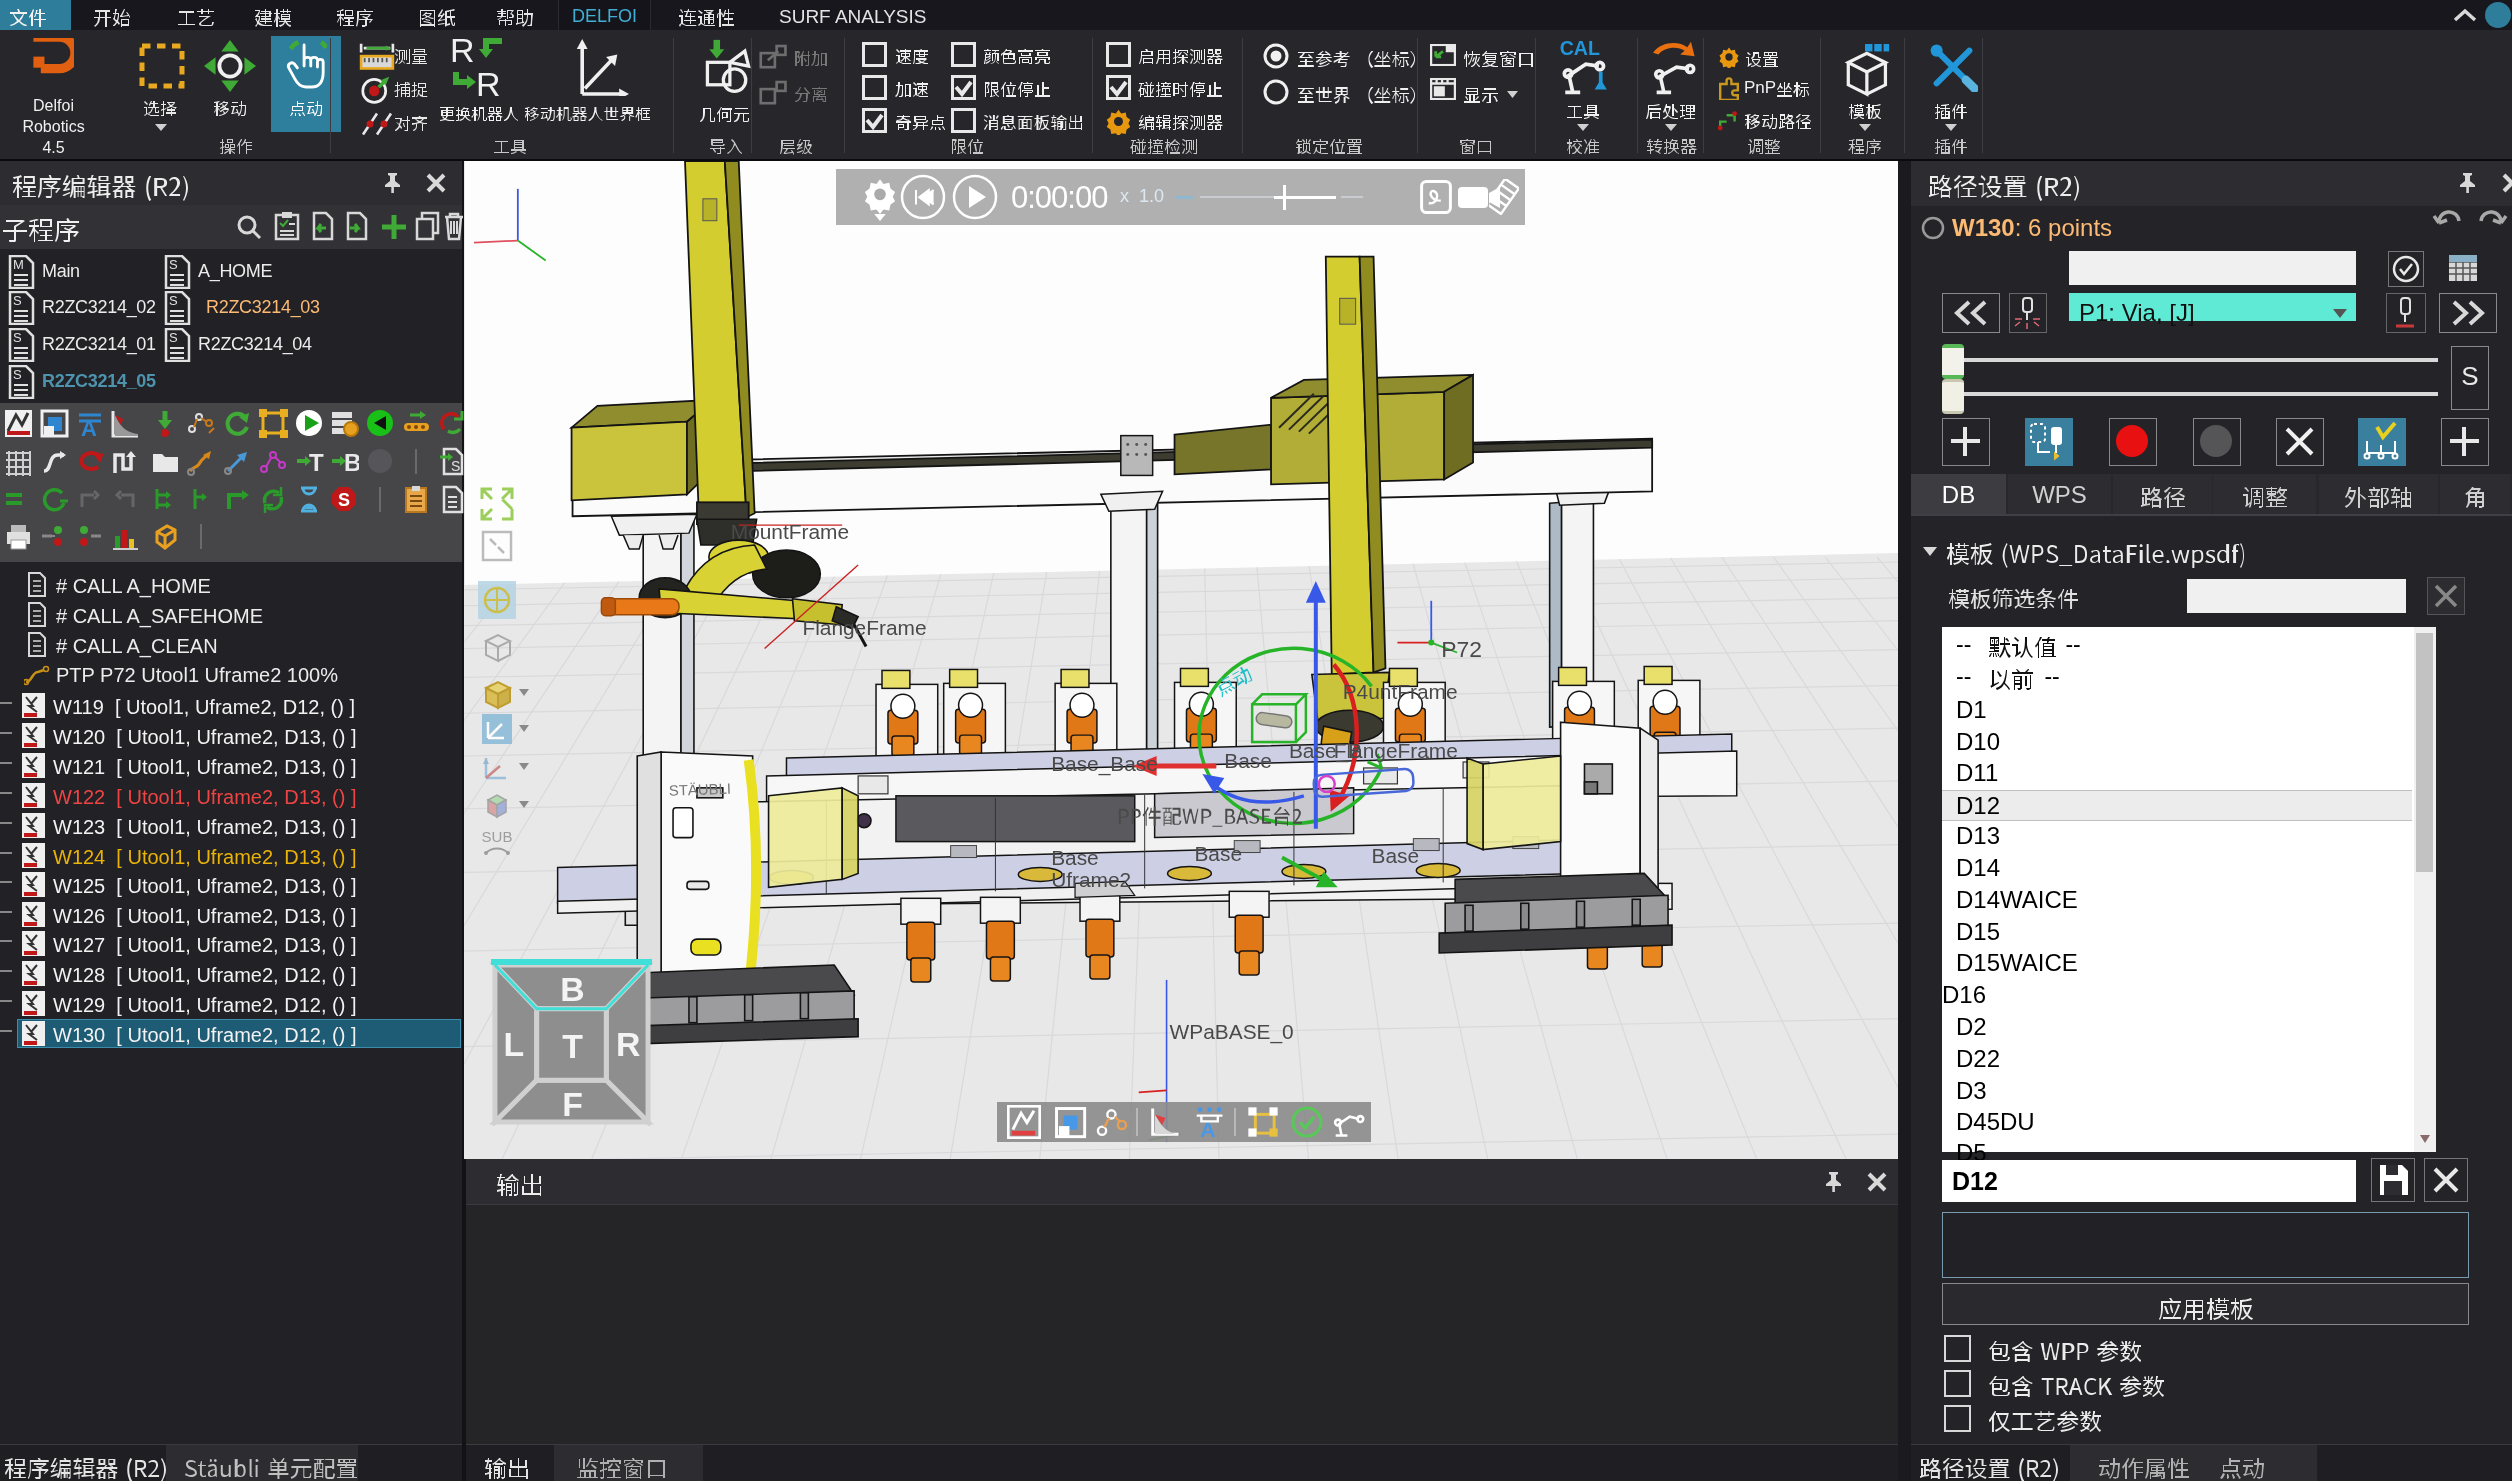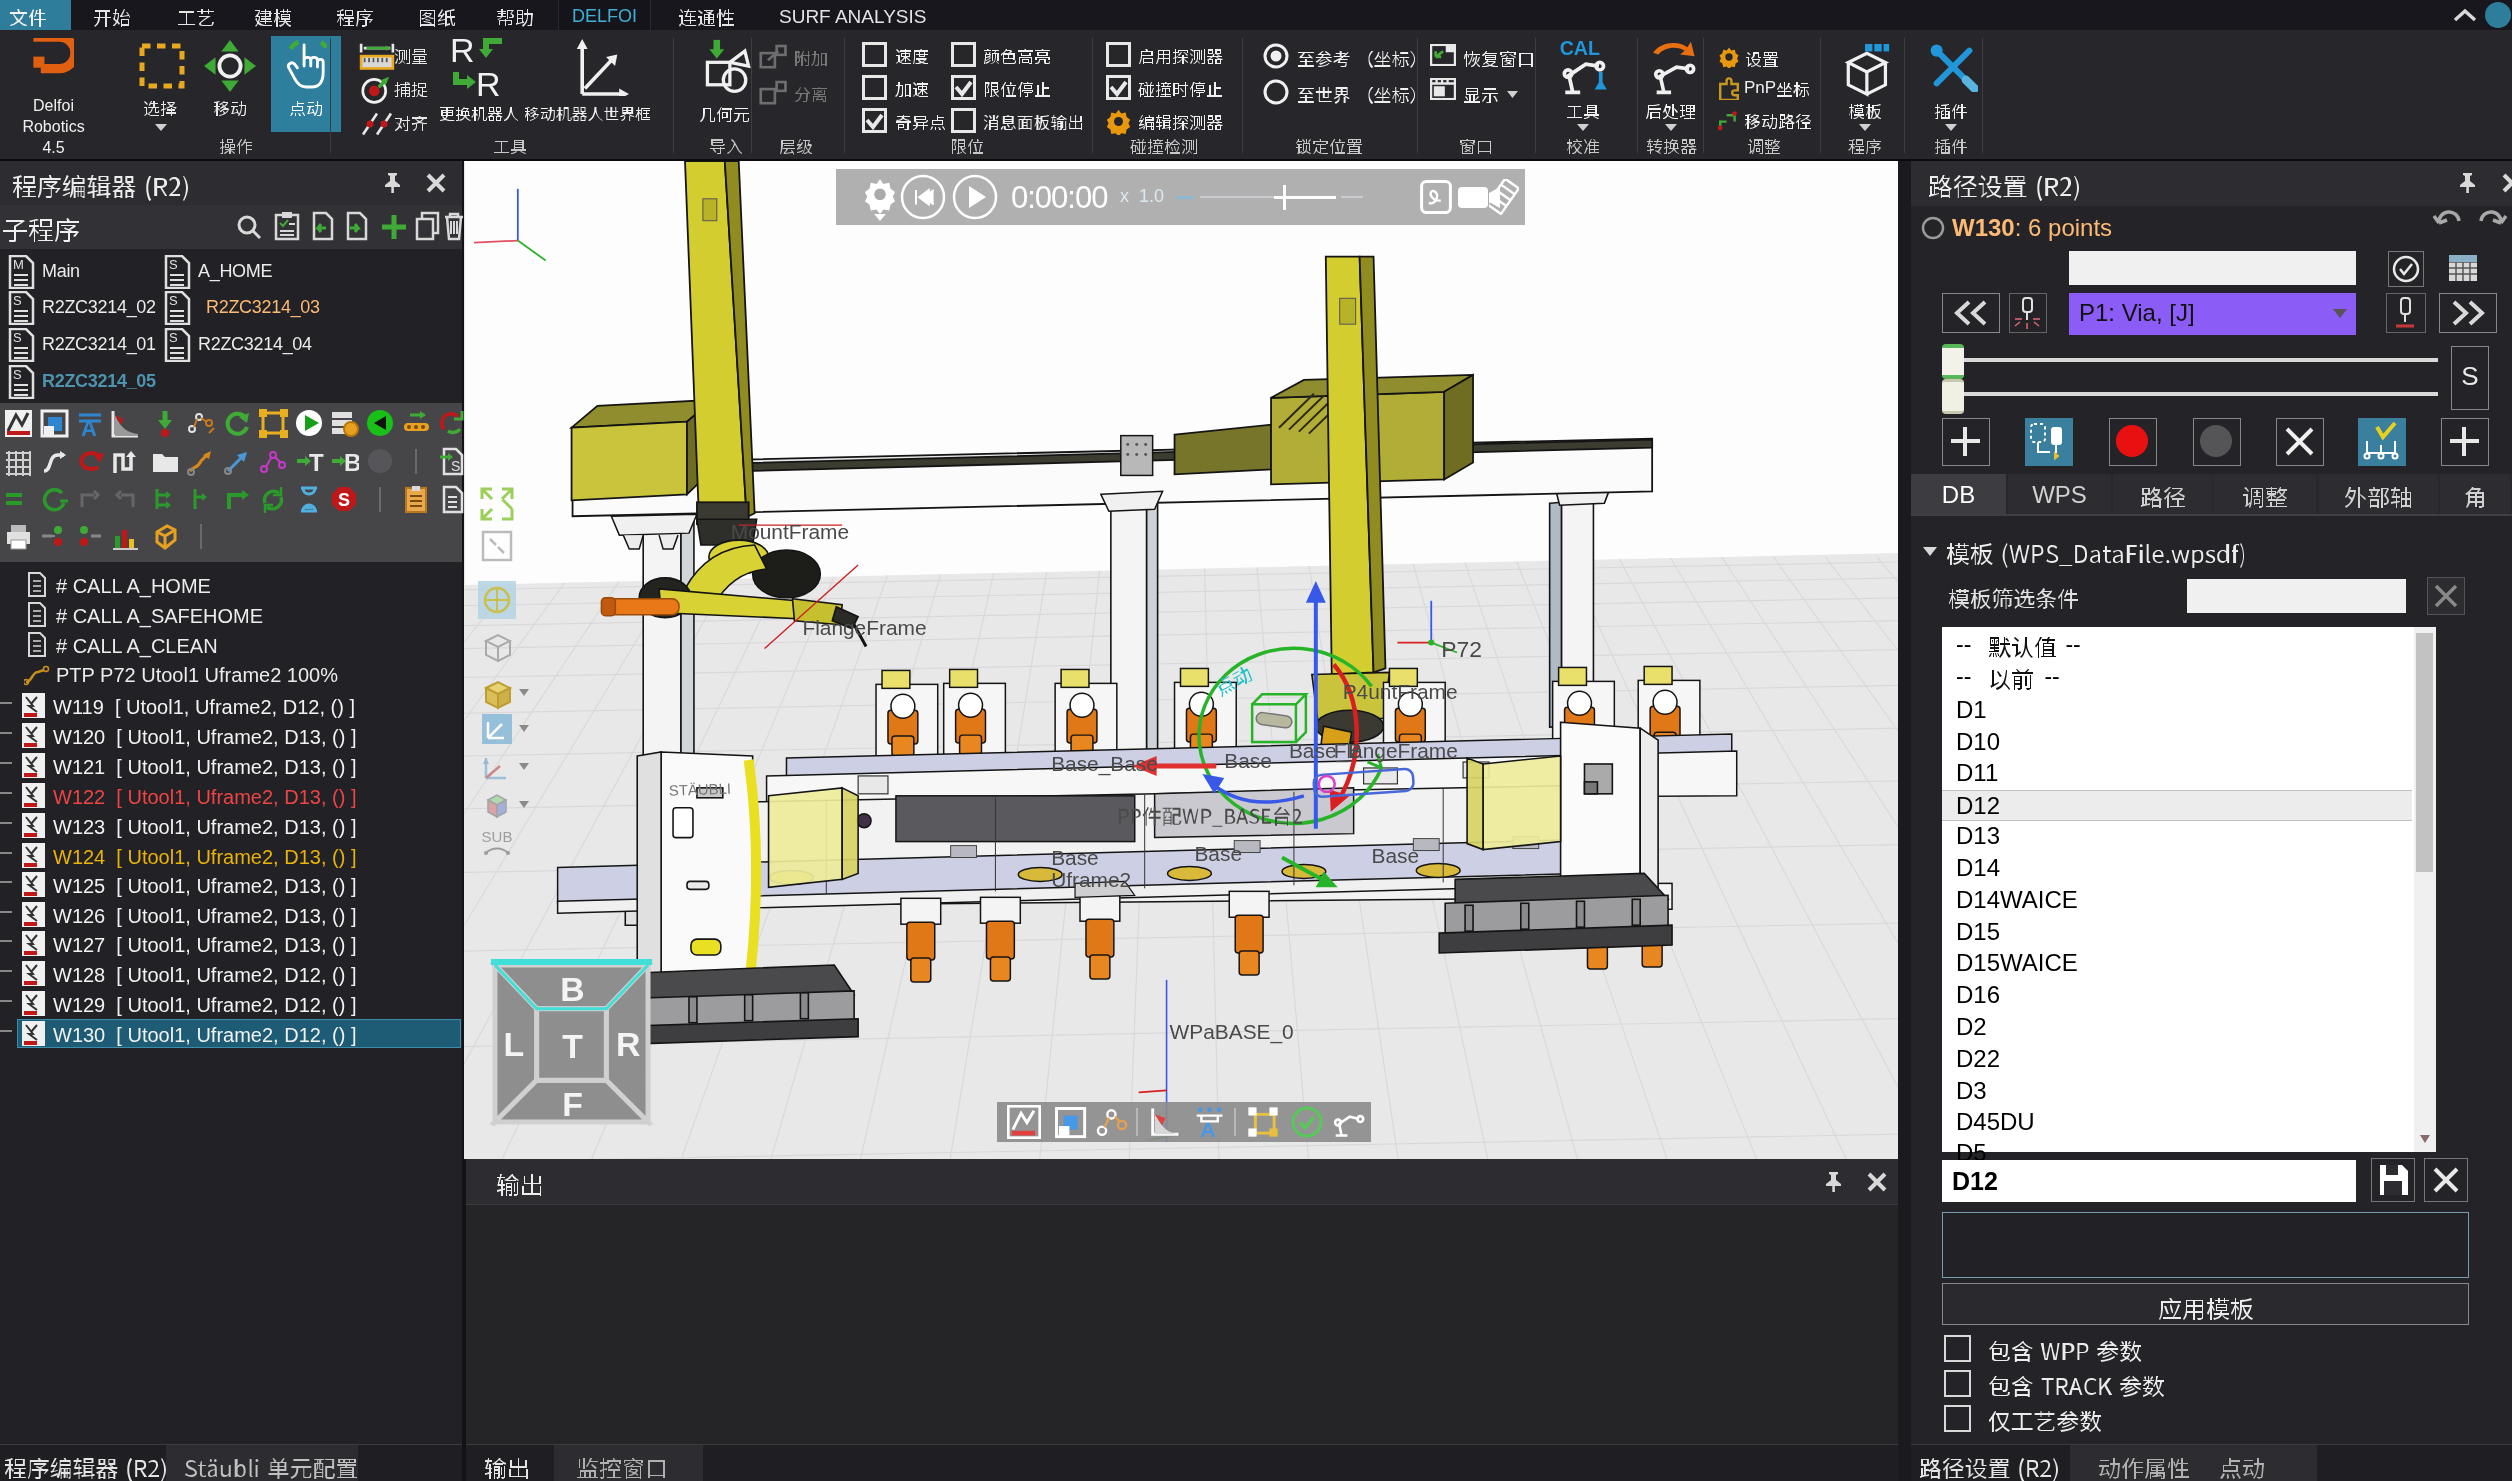--- a/index.html
+++ b/index.html
@@ -1337,21 +1337,21 @@
     <div class="ab" style="left:44px;top:132px;width:58px;height:40px;border:1.5px solid #888"><svg width="55" height="37" viewBox="0 0 55 37">
         <path d="M26 8 L14 19 L26 30 M42 8 L30 19 L42 30" stroke="#d8d8d8" stroke-width="4" fill="none"></path>
       </svg></div>
     <div class="ab" style="left:111px;top:132px;width:38px;height:40px;border:1.5px solid #666"><svg width="35" height="37" viewBox="0 0 35 37">
         <rect x="13" y="4" width="9" height="14" rx="3" fill="none" stroke="#e0e0e0" stroke-width="2"></rect>
         <path d="M17 18 v8" stroke="#e0e0e0" stroke-width="2"></path>
         <g stroke="#e06878" stroke-width="1.5">
           <path d="M10 28 l-5 4 M24 28 l5 4 M17 29 v6 M12 25 l-7 0 M23 25 l7 0"></path>
         </g>
       </svg></div>
-    <div class="ab" style="left:171px;top:132px;width:287px;height:42px;background:#8b5cf6;font-size:24px;color:#111;padding:6px 0 0 10px">P1: Via, [J]<svg style="position:absolute;right:8px;top:15px" width="16" height="11" viewBox="0 0 16 11">
+    <div class="ab" style="left:171px;top:132px;width:287px;height:28px;background:#5eead4;font-size:24px;color:#111;padding:6px 0 0 10px">P1: Via, [J]<svg style="position:absolute;right:8px;top:15px" width="16" height="11" viewBox="0 0 16 11">
         <path d="M1 1 L8 10 L15 1 Z" fill="#555"></path>
       </svg></div>
     <div class="ab" style="left:488px;top:132px;width:40px;height:40px;border:1.5px solid #666"><svg width="37" height="37" viewBox="0 0 35 37">
         <rect x="13" y="4" width="9" height="16" rx="3" fill="none" stroke="#e0e0e0" stroke-width="2"></rect>
         <path d="M17 20 v8" stroke="#e0e0e0" stroke-width="2"></path>
         <path d="M8 32 h18" stroke="#c83838" stroke-width="3"></path>
       </svg></div>
     <div class="ab" style="left:541px;top:132px;width:58px;height:40px;border:1.5px solid #888"><svg width="55" height="37" viewBox="0 0 55 37">
         <path d="M14 8 L26 19 L14 30 M30 8 L42 19 L30 30" stroke="#d8d8d8" stroke-width="4" fill="none"></path>
       </svg></div>
@@ -1432,21 +1432,21 @@
       <div class="ab" style="left:96px;top:36px;font-size:23px">&nbsp;--</div>
       <div class="ab" style="left:0;top:68px;width:470px;height:31px;padding-left:14px;padding-top:1px">D1</div>
       <div class="ab" style="left:0;top:100px;width:470px;height:31px;padding-left:14px;padding-top:1px">D10</div>
       <div class="ab" style="left:0;top:131px;width:470px;height:31px;padding-left:14px;padding-top:1px">D11</div>
       <div class="ab" style="left:0;top:163px;width:470px;height:31px; background:#ececec;border-top:1px solid #c0c0c0;border-bottom:1px solid #c0c0c0;padding-left:14px;padding-top:1px">D12</div>
       <div class="ab" style="left:0;top:194px;width:470px;height:31px;padding-left:14px;padding-top:1px">D13</div>
       <div class="ab" style="left:0;top:226px;width:470px;height:31px;padding-left:14px;padding-top:1px">D14</div>
       <div class="ab" style="left:0;top:258px;width:470px;height:31px;padding-left:14px;padding-top:1px">D14WAICE</div>
       <div class="ab" style="left:0;top:290px;width:470px;height:31px;padding-left:14px;padding-top:1px">D15</div>
       <div class="ab" style="left:0;top:321px;width:470px;height:31px;padding-left:14px;padding-top:1px">D15WAICE</div>
-      <div class="ab" style="left:0;top:353px;width:470px;height:31px;padding-left:14px;padding-top:1px">D16</div>
+      <div class="ab" style="left:0;top:353px;width:470px;height:31px;padding-top:1px">D16</div>
       <div class="ab" style="left:0;top:385px;width:470px;height:31px;padding-left:14px;padding-top:1px">D2</div>
       <div class="ab" style="left:0;top:417px;width:470px;height:31px;padding-left:14px;padding-top:1px">D22</div>
       <div class="ab" style="left:0;top:449px;width:470px;height:31px;padding-left:14px;padding-top:1px">D3</div>
       <div class="ab" style="left:0;top:480px;width:470px;height:31px;padding-left:14px;padding-top:1px">D45DU</div>
       <div class="ab" style="left:0;top:511px;width:470px;height:31px;padding-left:14px;padding-top:1px">D5</div>
       <div class="ab" style="left:472px;top:0;width:22px;height:525px;background:#f0f0f0">
         <div class="ab" style="left:2px;top:6px;width:17px;height:239px;background:#c2c2c2"></div>
         <svg class="ab" style="left:5px;top:507px" width="12" height="10" viewBox="0 0 12 10">
           <path d="M1 1 h10 L6 9 Z" fill="#8a6a6a"></path>
         </svg>

